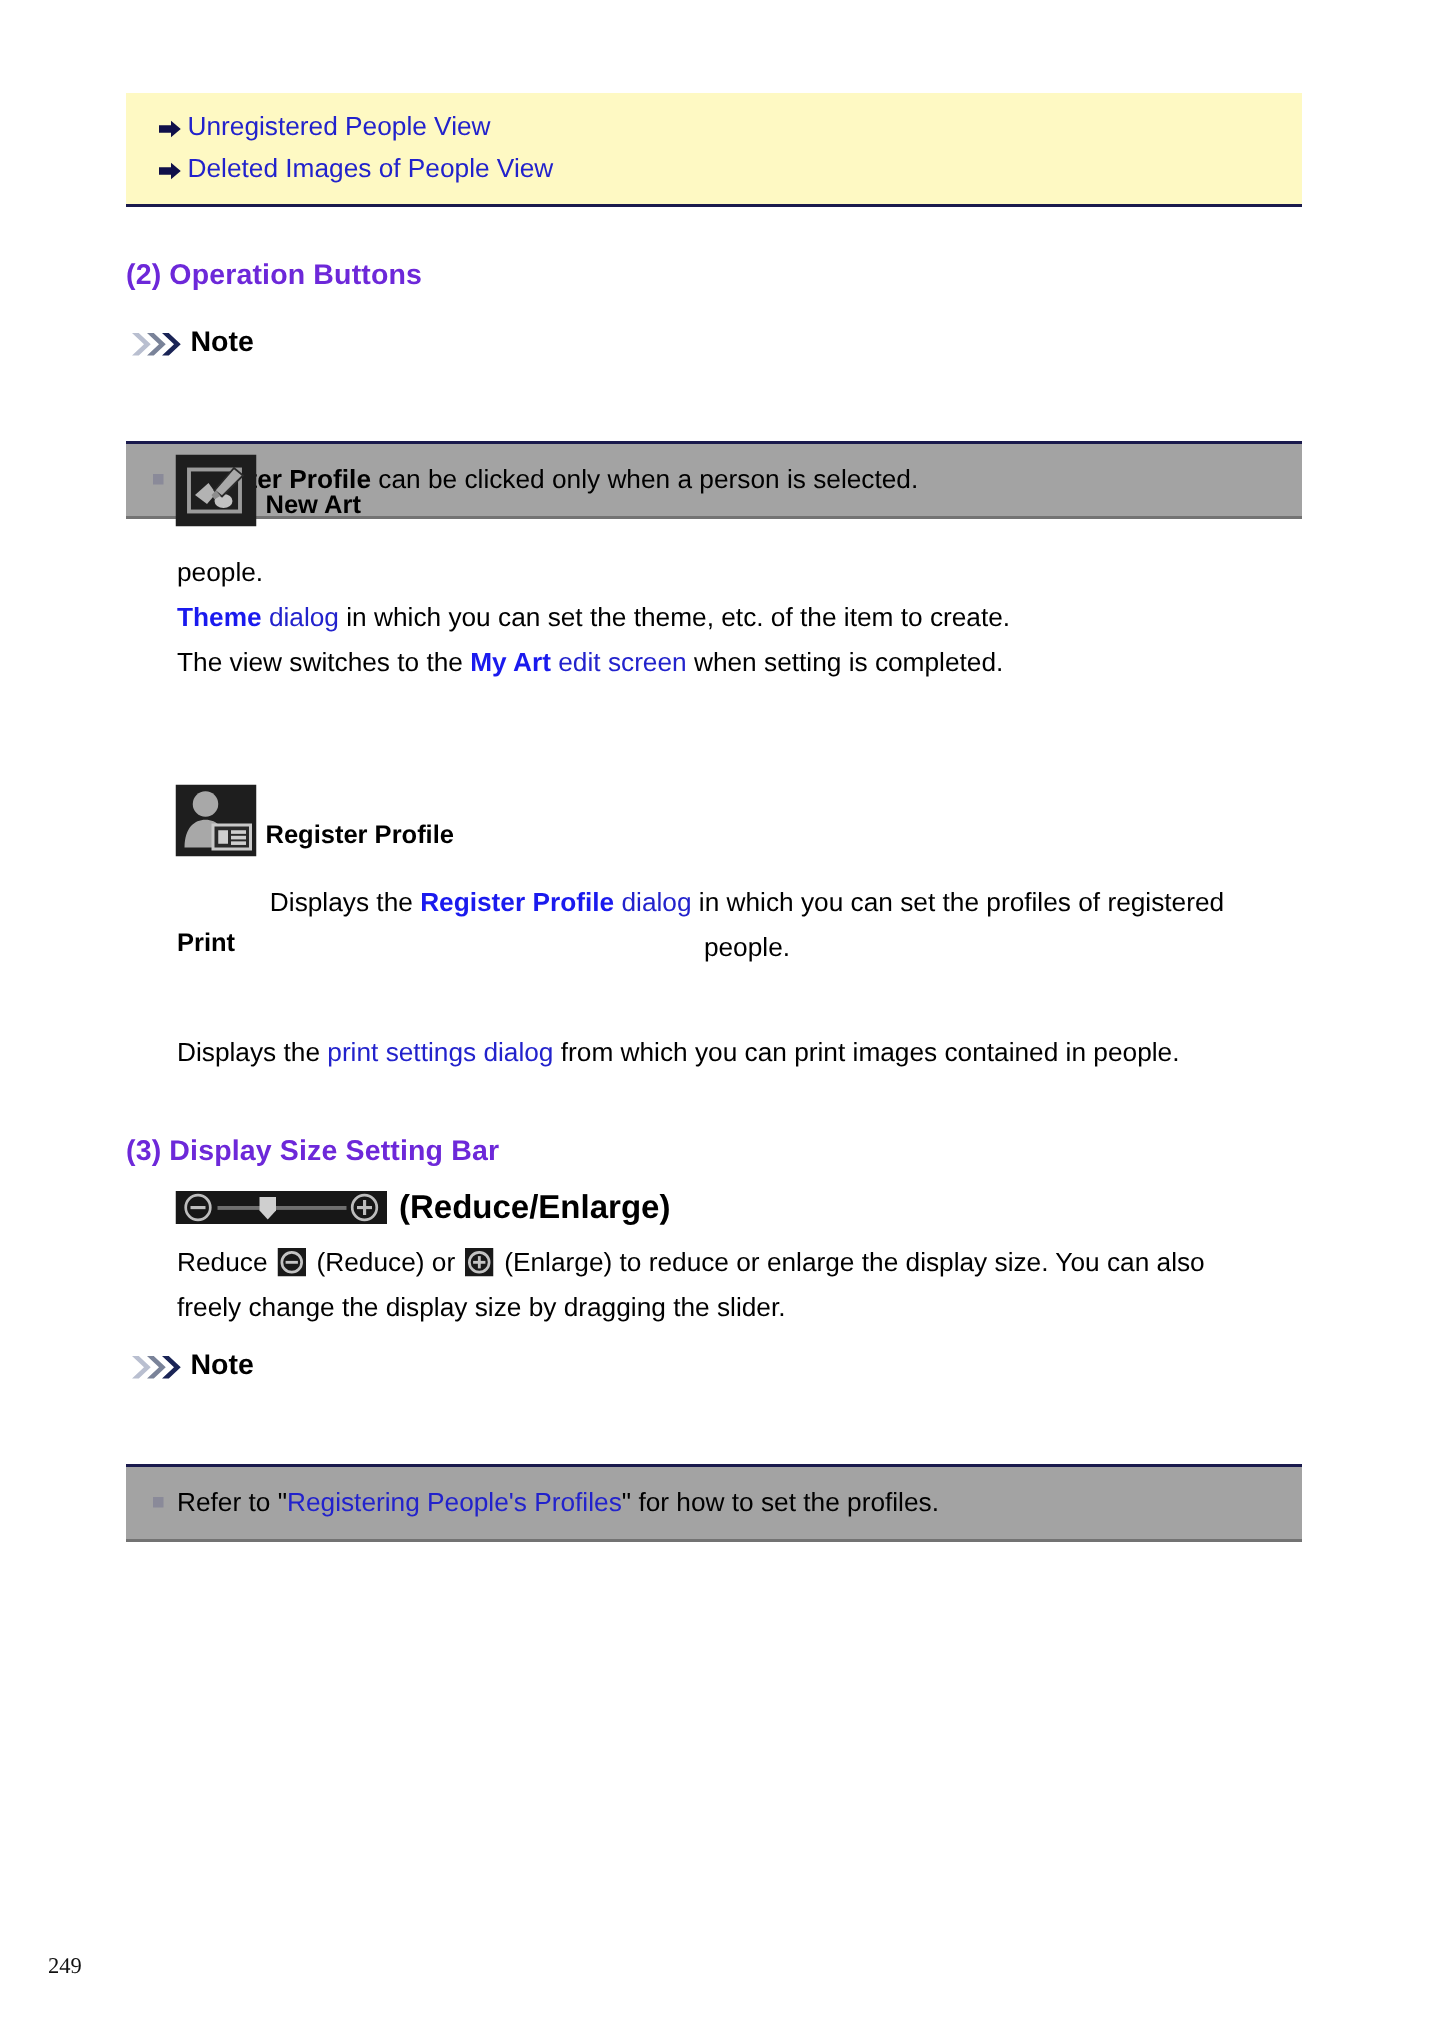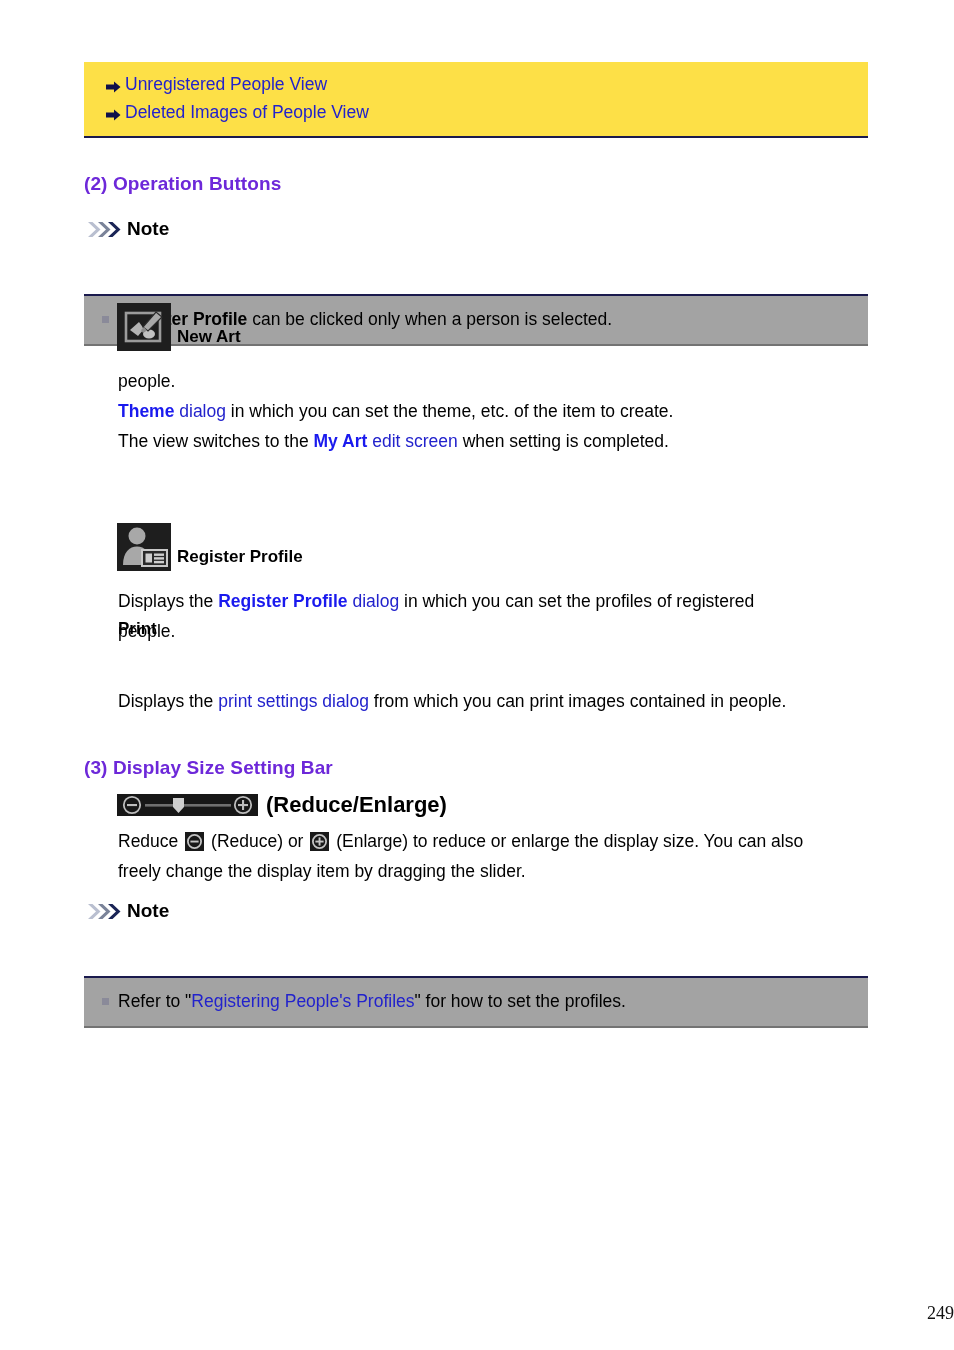--- a/index.html
+++ b/index.html
@@ -32,21 +32,21 @@
   .bold {
     font-weight: bold;
   }
 
   
   .link-box {
     position: absolute;
     left: 84px;
     top: 62px;
     width: 784px;
-    background: #fde047;
+    background: #fef9c3;
     border-bottom: 2px solid #1a1a4d;
     box-sizing: border-box;
     padding: 8px 0 10px 0;
   }
   .link-row {
     display: flex;
     align-items: center;
     height: 28px;
     padding-left: 22px;
   }
@@ -190,24 +190,25 @@
     vertical-align: -4px;
     margin: 0 2px;
   }
 
   
   .page-number {
     position: absolute;
     left: 0;
     right: 0;
     top: 1303px;
-    text-align: right;
+    text-align: left;
     font-family: "Liberation Serif", serif;
-    font-size: 18px;
+    font-size: 15px;
     color: #111;
+    padding-left: 32px;
   }
 </style>
 </head>
 <body>
 
 <div class="page">
 
   <div class="link-box">
     <div class="link-row">
       <span class="arrow-icon">
@@ -276,21 +277,21 @@
         <rect x="25" y="27" width="25" height="16" fill="#2a2a2a" stroke="#c9c9c9" stroke-width="2"></rect>
         <rect x="28.5" y="30.5" width="6.5" height="9" fill="#cfcfcf"></rect>
         <rect x="37" y="30.5" width="10" height="2.4" fill="#cfcfcf"></rect>
         <rect x="37" y="34.2" width="10" height="2.4" fill="#cfcfcf"></rect>
         <rect x="37" y="37.9" width="10" height="2.4" fill="#cfcfcf"></rect>
       </svg>
     </span>
     <span class="icon-caption">Register Profile</span>
   </div>
 
-  <div class="para" style="top:586px;">
+  <div class="para" style="top:586px;text-align:center;">
     <div class="para-line"><span>Displays the </span><span class="lnk-b">Register Profile</span><span class="lnk"> dialog</span><span> in which you can set the profiles of registered</span></div>
     <div class="para-line"><span>people.</span></div>
   </div>
 
   <div class="sub-head" style="top:619px;">Print</div>
 
   <div class="para" style="top:686px;">
     <div class="para-line"><span>Displays the </span><span class="lnk">print settings dialog</span><span> from which you can print images contained in people.</span></div>
   </div>
 
@@ -316,21 +317,21 @@
     <div class="para-line"><span>Reduce </span><span class="inline-icon" style="display:inline-block;"><svg viewBox="0 0 19 19" width="19" height="19" xmlns="http://www.w3.org/2000/svg">
             <rect x="0" y="0" width="19" height="19" fill="#191919"></rect>
             <circle cx="9.5" cy="9.5" r="6.6" fill="none" stroke="#c4c4c4" stroke-width="1.8"></circle>
             <rect x="5.4" y="8.6" width="8.2" height="1.9" fill="#c4c4c4"></rect>
           </svg></span><span> (Reduce) or </span><span class="inline-icon" style="display:inline-block;"><svg viewBox="0 0 19 19" width="19" height="19" xmlns="http://www.w3.org/2000/svg">
             <rect x="0" y="0" width="19" height="19" fill="#191919"></rect>
             <circle cx="9.5" cy="9.5" r="6.6" fill="none" stroke="#c4c4c4" stroke-width="1.8"></circle>
             <rect x="5.4" y="8.6" width="8.2" height="1.9" fill="#c4c4c4"></rect>
             <rect x="8.6" y="5.4" width="1.9" height="8.2" fill="#c4c4c4"></rect>
           </svg></span><span> (Enlarge) to reduce or enlarge the display size. You can also</span></div>
-    <div class="para-line"><span>freely change the display item by dragging the slider.</span></div>
+    <div class="para-line"><span>freely change the display size by dragging the slider.</span></div>
   </div>
 
   <div class="note-heading" style="top:900px;">
     <span class="chev-icon">
       <svg viewBox="0 0 34 17" width="34" height="17" xmlns="http://www.w3.org/2000/svg">
         <path d="M0 1 L8 8.5 L0 16 L4.5 16 L12.5 8.5 L4.5 1 Z" fill="#b9bfd0"></path>
         <path d="M10 1 L18 8.5 L10 16 L14.5 16 L22.5 8.5 L14.5 1 Z" fill="#7a8399"></path>
         <path d="M20 1 L28 8.5 L20 16 L24.5 16 L32.5 8.5 L24.5 1 Z" fill="#1a2456"></path>
       </svg>
     </span>

